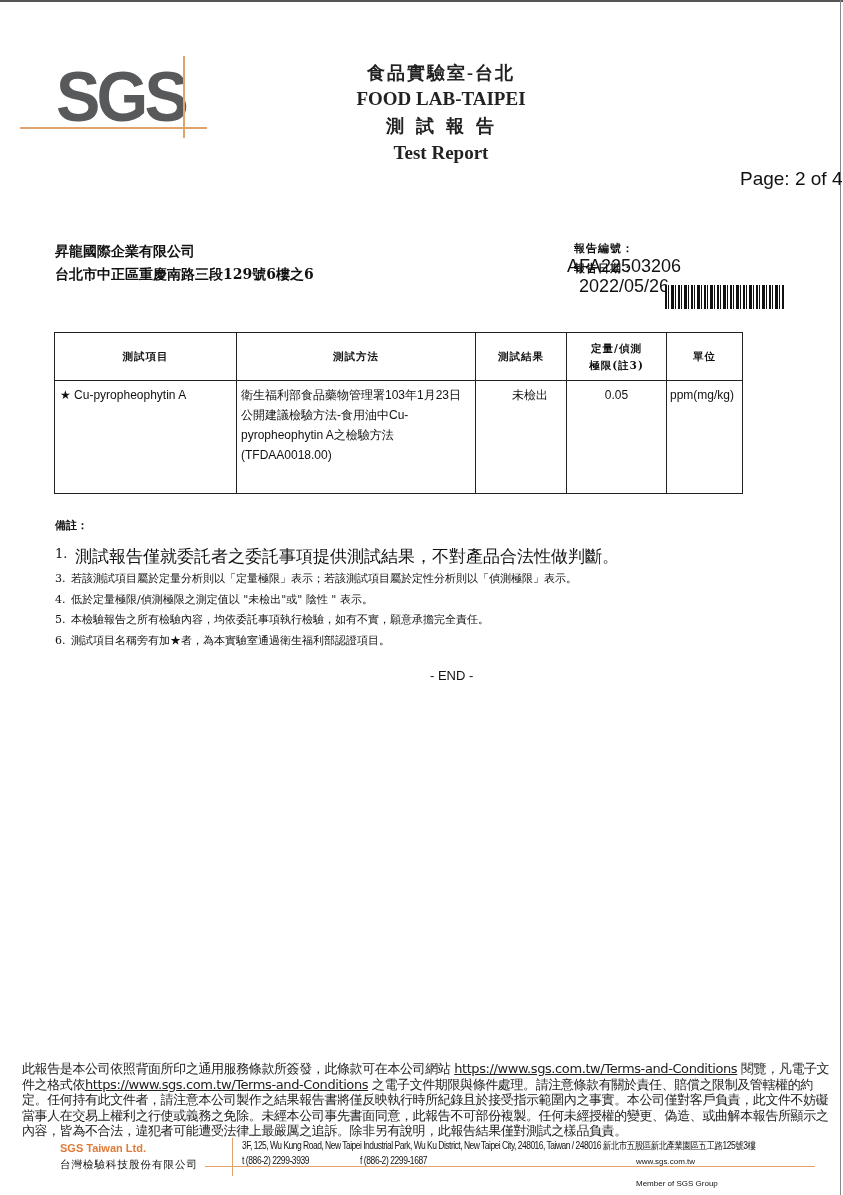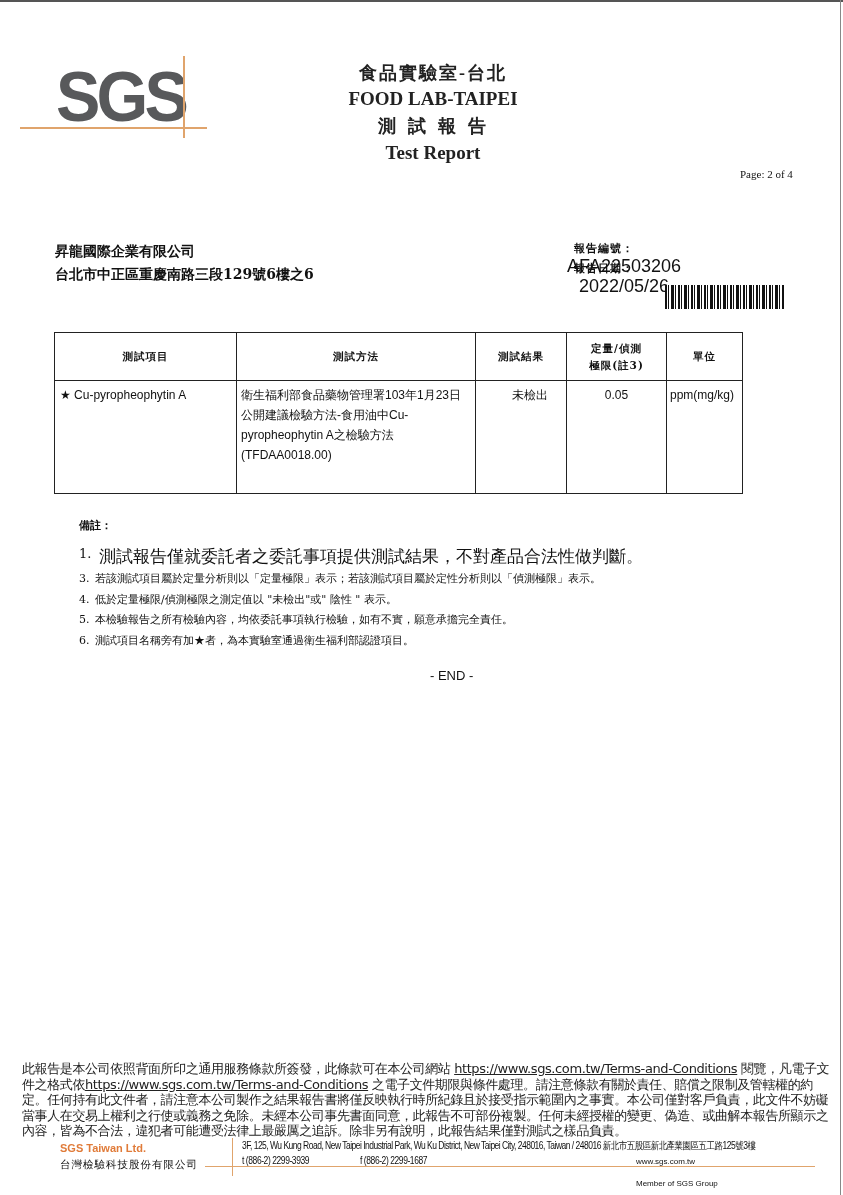--- a/index.html
+++ b/index.html
@@ -9,27 +9,27 @@
   .page-top-bar { position: absolute; left: 0; top: 0; width: 843px; height: 2px; background: #555; }
   .page-right-edge { position: absolute; right: 2px; top: 0; width: 1px; height: 1195px; background: #888; }
 
   
   .logo { position: absolute; left: 20px; top: 56px; width: 190px; height: 90px; }
   .logo-text { position: absolute; left: 36px; top: 6px; font-family: "Liberation Sans", sans-serif; font-weight: bold; font-size: 70px; letter-spacing: -4px; color: #58595b; transform: scaleX(0.95); transform-origin: left; line-height: 70px; }
   .logo-hline { position: absolute; left: 0; top: 71px; width: 187px; height: 2px; background: #e0a46c; }
   .logo-vline { position: absolute; left: 163px; top: 0; width: 2px; height: 82px; background: #e0a46c; }
 
   
-  .header { position: absolute; left: 308px; top: 60px; width: 250px; text-align: center; font-family: "Liberation Serif", "DejaVu Serif", serif; color: #222; }
+  .header { position: absolute; left: 316px; top: 60px; width: 250px; text-align: center; font-family: "Liberation Serif", "DejaVu Serif", serif; color: #222; }
   .header .cn1 { font-size: 18px; font-weight: bold; letter-spacing: 2px; line-height: 26px; }
   .header .en1 { font-size: 19px; font-weight: bold; line-height: 26px; }
   .header .cn2 { font-size: 18px; font-weight: bold; letter-spacing: 12px; line-height: 28px; padding-left: 10px; }
   .header .en2 { font-size: 19px; font-weight: bold; line-height: 26px; }
 
-  .page-number { position: absolute; left: 740px; top: 168px; font-size: 11px; font-family: Liberation Serif, serif; }
+  .page-number { position: absolute; left: 740px; top: 168px; font-size: 19px; }
 
   
   .client { position: absolute; left: 55px; top: 240px; font-family: "DejaVu Serif", serif; font-weight: bold; font-size: 14px; line-height: 23px; color: #111; }
 
   .report-meta { position: absolute; left: 567px; top: 241px; font-size: 12px; }
   .meta-row { display: flex; height: 20px; align-items: center; flex-direction: column; }
   .meta-label { width: 100px; font-family: "DejaVu Serif", serif; font-weight: bold; font-size: 11px; letter-spacing: 1px; }
   .meta-value { font-size: 18px; }
   .barcode { position: absolute; left: 665px; top: 285px; width: 120px; height: 24px;
     background: repeating-linear-gradient(90deg, #111 0 2px, #fff 2px 3px, #111 3px 4px, #fff 4px 6px, #111 6px 9px, #fff 9px 10px, #111 10px 11px, #fff 11px 13px); }
@@ -40,21 +40,21 @@
   .results th { height: 48px; vertical-align: middle; text-align: center; font-family: "DejaVu Serif", serif; font-weight: bold; font-size: 10.5px; letter-spacing: 1px; line-height: 17px; }
   .results td { height: 113px; padding: 4px 4px; line-height: 20px; margin-top: 37px; }
   .c1 { width: 182px; } .c2 { width: 239px; } .c3 { width: 91px; } .c4 { width: 100px; } .c5 { width: 76px; }
   .results td.item { padding-left: 5px; }
   .results td.result { text-align: right; padding-right: 18px; }
   .results td.limit { text-align: center; }
   .results td.unit { padding-left: 3px; }
   .star { font-size: 12px; }
 
   
-  .notes { position: absolute; left: 55px; top: 518px; font-family: "DejaVu Serif", serif; color: #111; margin-left: 24px; }
+  .notes { position: absolute; left: 55px; top: 518px; font-family: "DejaVu Serif", serif; color: #111; }
   .notes-title { font-size: 11px; font-weight: bold; margin-bottom: 8px; }
   .note { font-size: 11px; line-height: 20.5px; }
   .note.big { font-size: 17px; line-height: 26px; }
   .note .num { display: inline-block; width: 16px; }
   .note.big .num { font-size: 13px; vertical-align: 4px; width: 20px; }
   .end-mark { position: absolute; left: 430px; top: 668px; font-size: 13px; }
 
   
   .disclaimer { position: absolute; left: 22px; top: 1061px; width: 808px; font-size: 13px; line-height: 15.5px; color: #222; font-family: "DejaVu Sans", sans-serif; letter-spacing: -0.4px; }
   .disclaimer .link { text-decoration: underline; }

